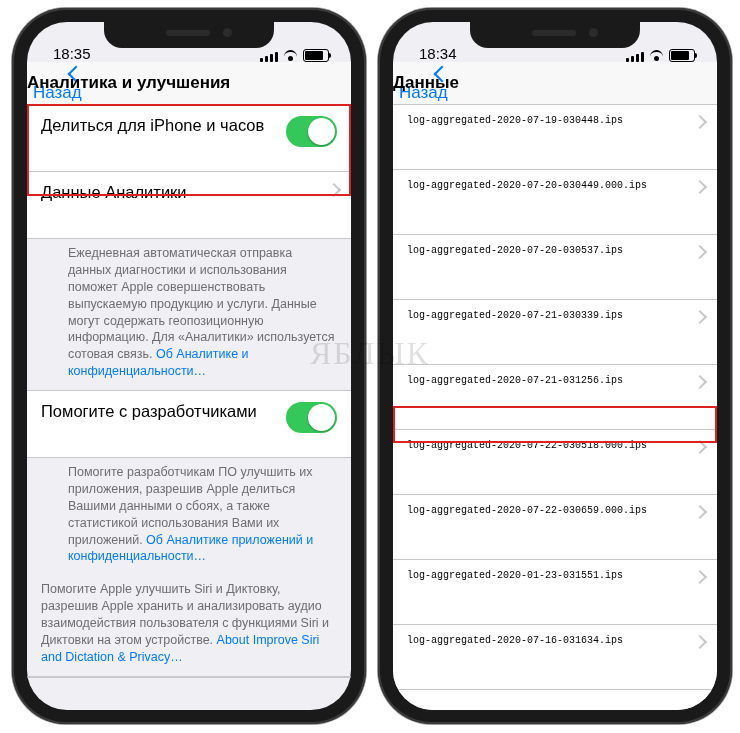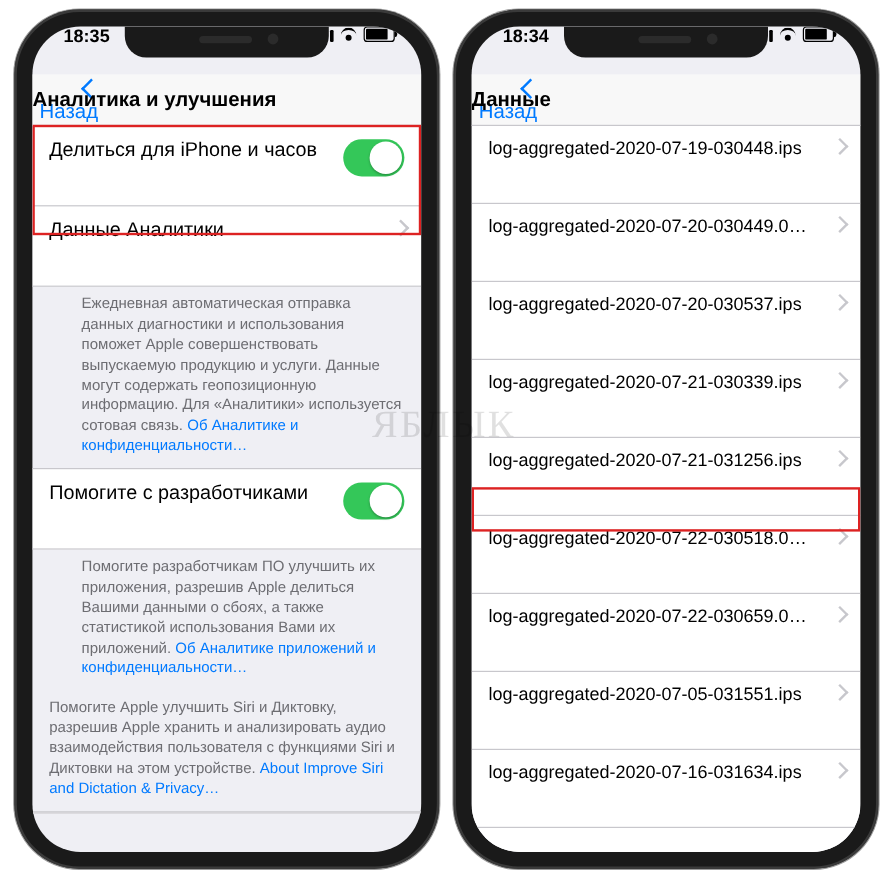--- a/index.html
+++ b/index.html
@@ -61,25 +61,25 @@
     background:#2b2b2b;
     border-radius: 50%;
   }
 
   
   .statusbar {
     position: absolute;
     top: 0; left: 0; right: 0;
     height: 40px;
     display: flex;
-    align-items: flex-start;
+    align-items: flex-end;
     justify-content: space-between;
     padding: 0 22px 0 26px;
     font-size: 15px;
-    font-weight: 700;
+    font-weight: 400;
     color: #000;
     z-index: 40;
     gap: 28px;
   }
   .status-right { display:flex; align-items:center; gap:5px; }
   .sig { display:flex; gap:2px; align-items:flex-end; height:12px; }
   .sig span { width:3px; background:#000; border-radius:1px; }
   .sig span:nth-child(1){height:4px;}
   .sig span:nth-child(2){height:6px;}
   .sig span:nth-child(3){height:8px;}
@@ -191,21 +191,21 @@
 
   
   .hilite {
     position:absolute;
     border: 2px solid #d22;
     z-index:60;
     pointer-events:none;
   }
 
   
-  .list .cell { font-size:15px; padding:10px 14px; }
+  .list .cell { font-size:10px; padding:10px 14px;font-family:Liberation Mono, monospace; }
   .list .cell span.flabel{
     white-space:nowrap; overflow:hidden; text-overflow:ellipsis;
     max-width: 270px;
   }
 
   
   .watermark {
     position:absolute;
     left: 310px; top: 335px;
     font-size: 32px;
@@ -346,21 +346,21 @@
             </div>
             <div class="cell">
               <span class="flabel">log-aggregated-2020-07-22-030518.000.ips</span>
               <span class="disc"></span>
             </div>
             <div class="cell">
               <span class="flabel">log-aggregated-2020-07-22-030659.000.ips</span>
               <span class="disc"></span>
             </div>
             <div class="cell">
-              <span class="flabel">log-aggregated-2020-07-05-031551.ips</span>
+              <span class="flabel">log-aggregated-2020-01-23-031551.ips</span>
               <span class="disc"></span>
             </div>
             <div class="cell">
               <span class="flabel">log-aggregated-2020-07-16-031634.ips</span>
               <span class="disc"></span>
             </div>
             <div class="cell"></div>
           </div>
       </div>
 

